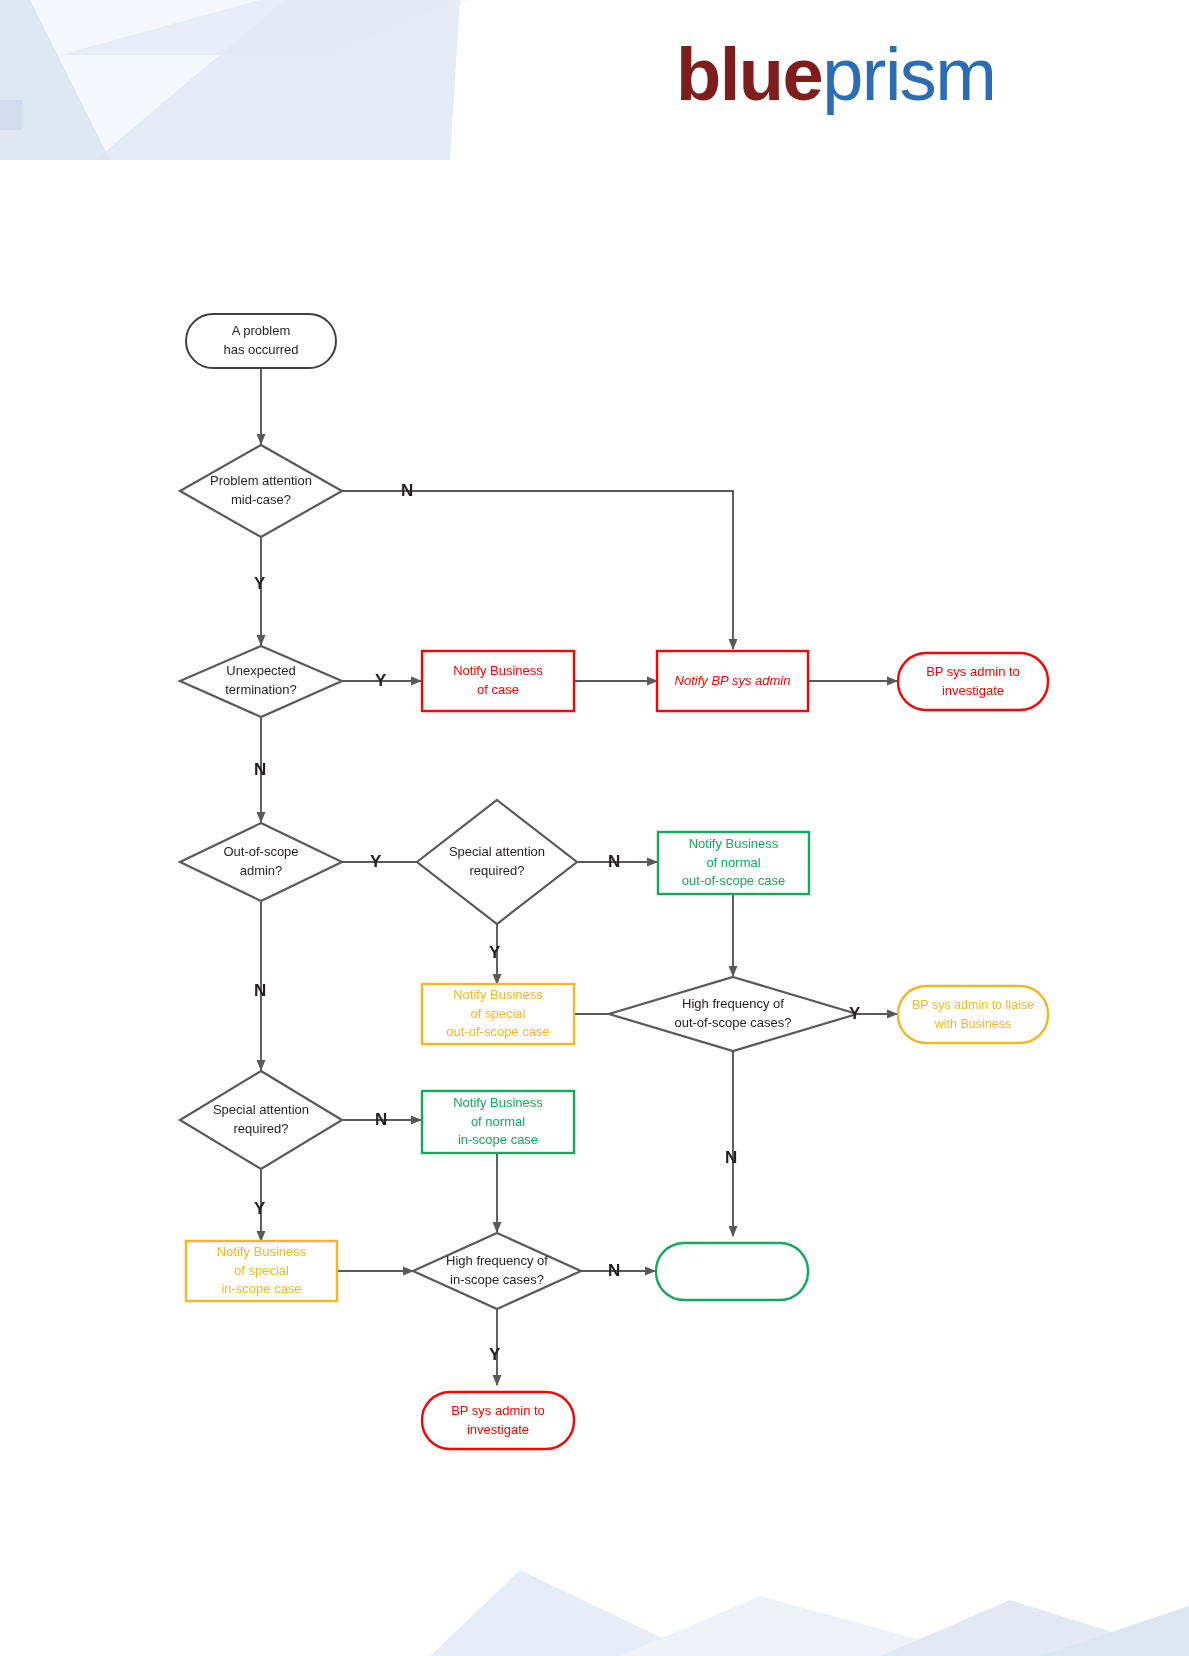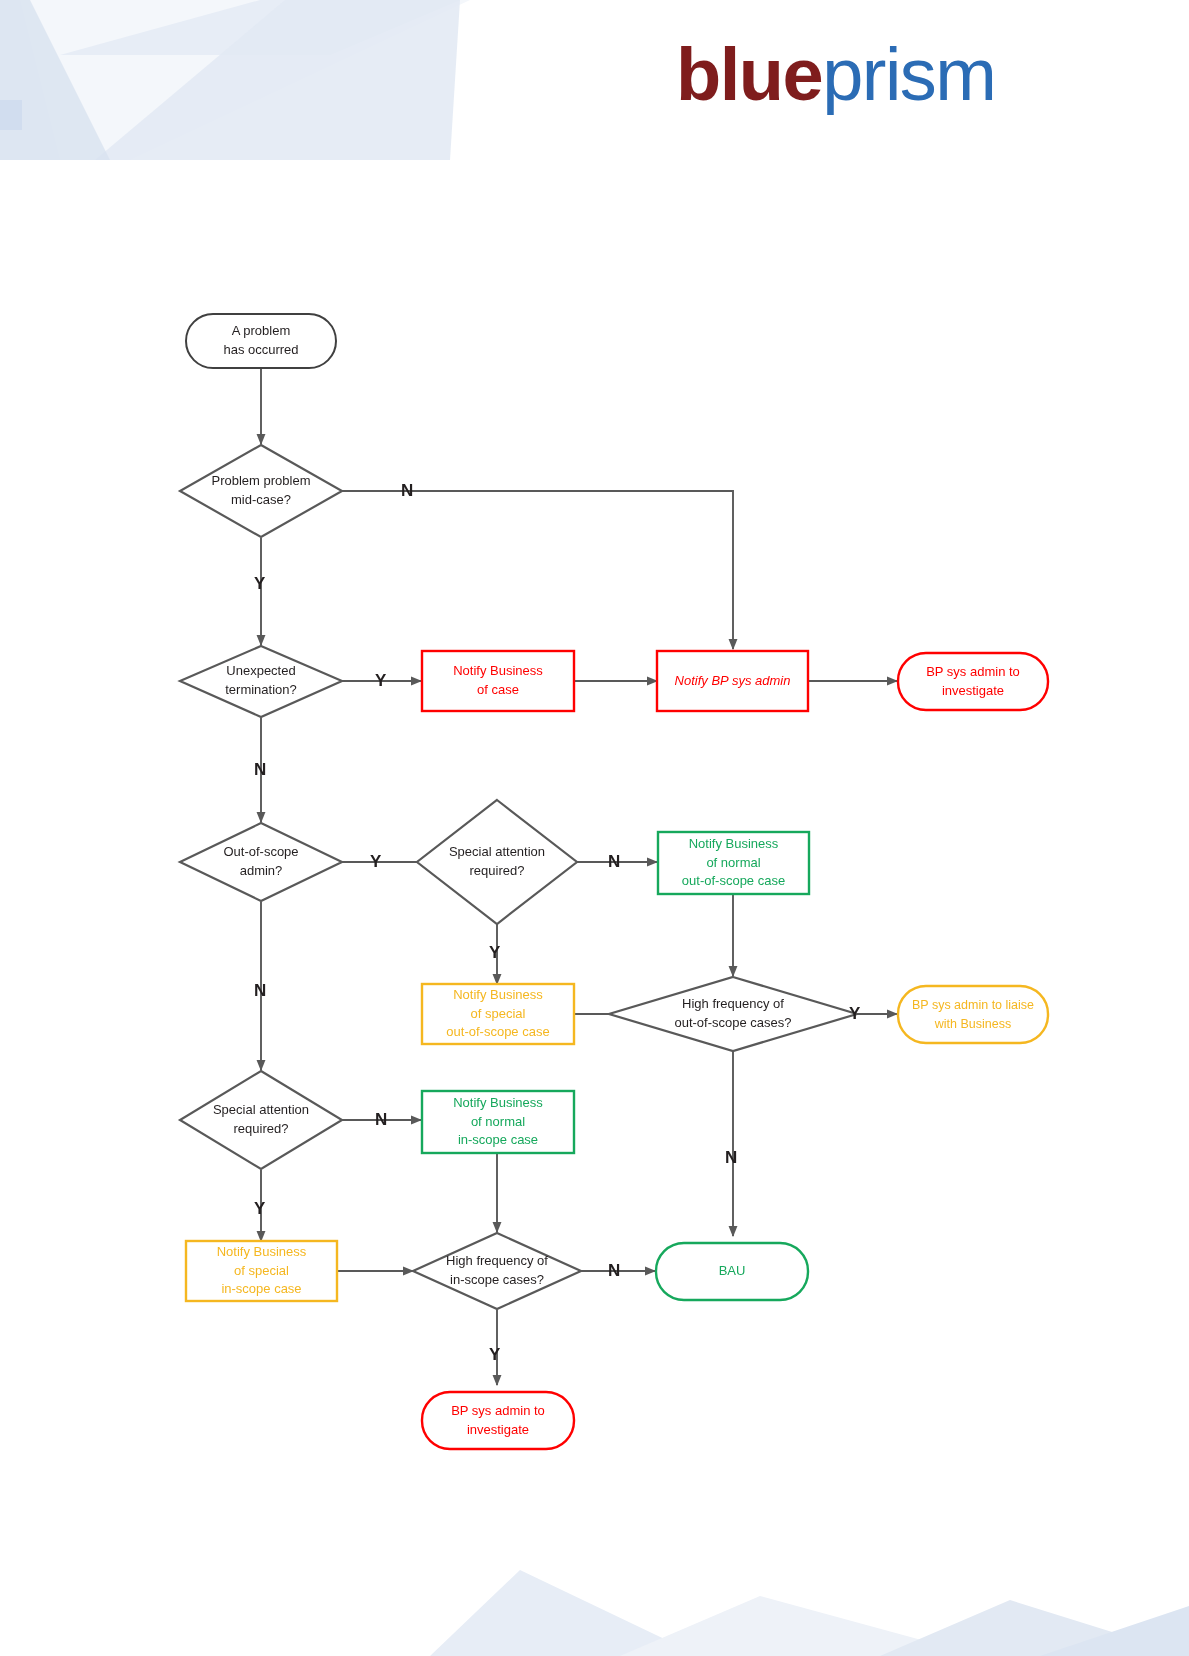--- a/index.html
+++ b/index.html
@@ -196,21 +196,21 @@
       <polygon points="497,1229 581,1267 497,1305 413,1267" fill="#ffffff" stroke="#595959" stroke-width="2.2"></polygon>
 
       <rect x="656" y="1239" width="152" height="57" rx="28" ry="28" fill="#ffffff" stroke="#16a85c" stroke-width="2.4"></rect>
 
       <rect x="422" y="1388" width="152" height="57" rx="28" ry="28" fill="#ffffff" stroke="#ff0000" stroke-width="2.4"></rect>
     </svg>
 
     <div class="node-label nl-dark" style="left:186px;top:310px;width:150px;height:54px;font-size:13px;">A problem
 has occurred</div>
 
-    <div class="node-label nl-dark" style="left:181px;top:463px;width:160px;height:48px;font-size:13px;">Problem problem
+    <div class="node-label nl-dark" style="left:181px;top:463px;width:160px;height:48px;font-size:13px;">Problem attention
 mid-case?</div>
 
     <div class="node-label nl-dark" style="left:186px;top:653px;width:150px;height:48px;font-size:13px;">Unexpected
 termination?</div>
 
     <div class="node-label nl-red" style="left:422px;top:647px;width:152px;height:60px;font-size:13px;">Notify Business
 of case</div>
 
     <div class="node-label nl-red" style="left:657px;top:647px;width:151px;height:60px;font-size:13px;font-style:italic;">Notify BP sys admin</div>
 
@@ -244,21 +244,20 @@
 of normal
 in-scope case</div>
 
     <div class="node-label nl-amber" style="left:186px;top:1237px;width:151px;height:60px;font-size:13px;">Notify Business
 of special
 in-scope case</div>
 
     <div class="node-label nl-dark" style="left:412px;top:1243px;width:170px;height:48px;font-size:13px;">High frequency of
 in-scope cases?</div>
 
-    <div class="node-label nl-green" style="left:656px;top:1239px;width:152px;height:57px;font-size:13px;">BAU</div>
 
     <div class="node-label nl-red" style="left:422px;top:1388px;width:152px;height:57px;font-size:13px;">BP sys admin to
 investigate</div>
 
     <div class="edge-label" style="left:401px;top:478px;">N</div>
 
     <div class="edge-label" style="left:254px;top:571px;">Y</div>
 
     <div class="edge-label" style="left:375px;top:668px;">Y</div>
 

